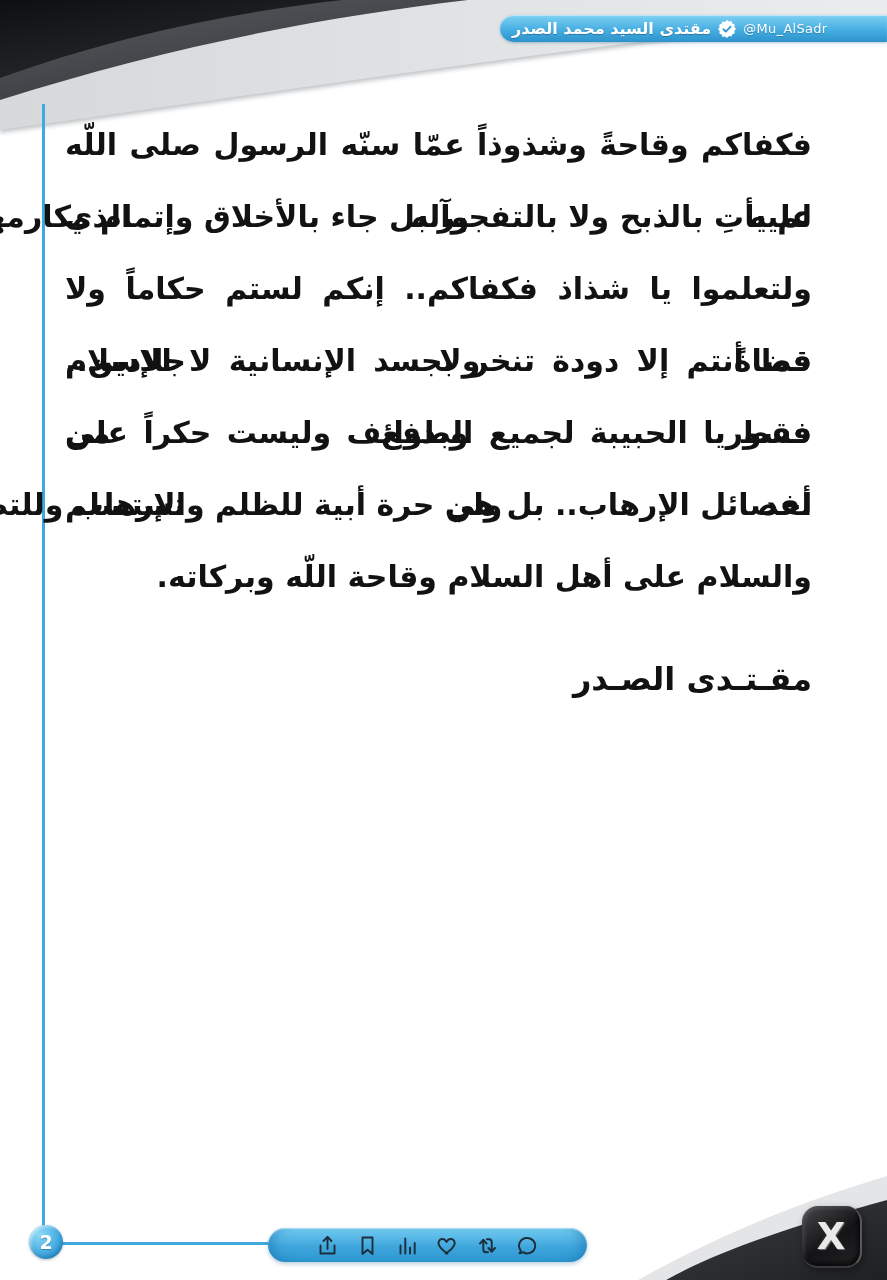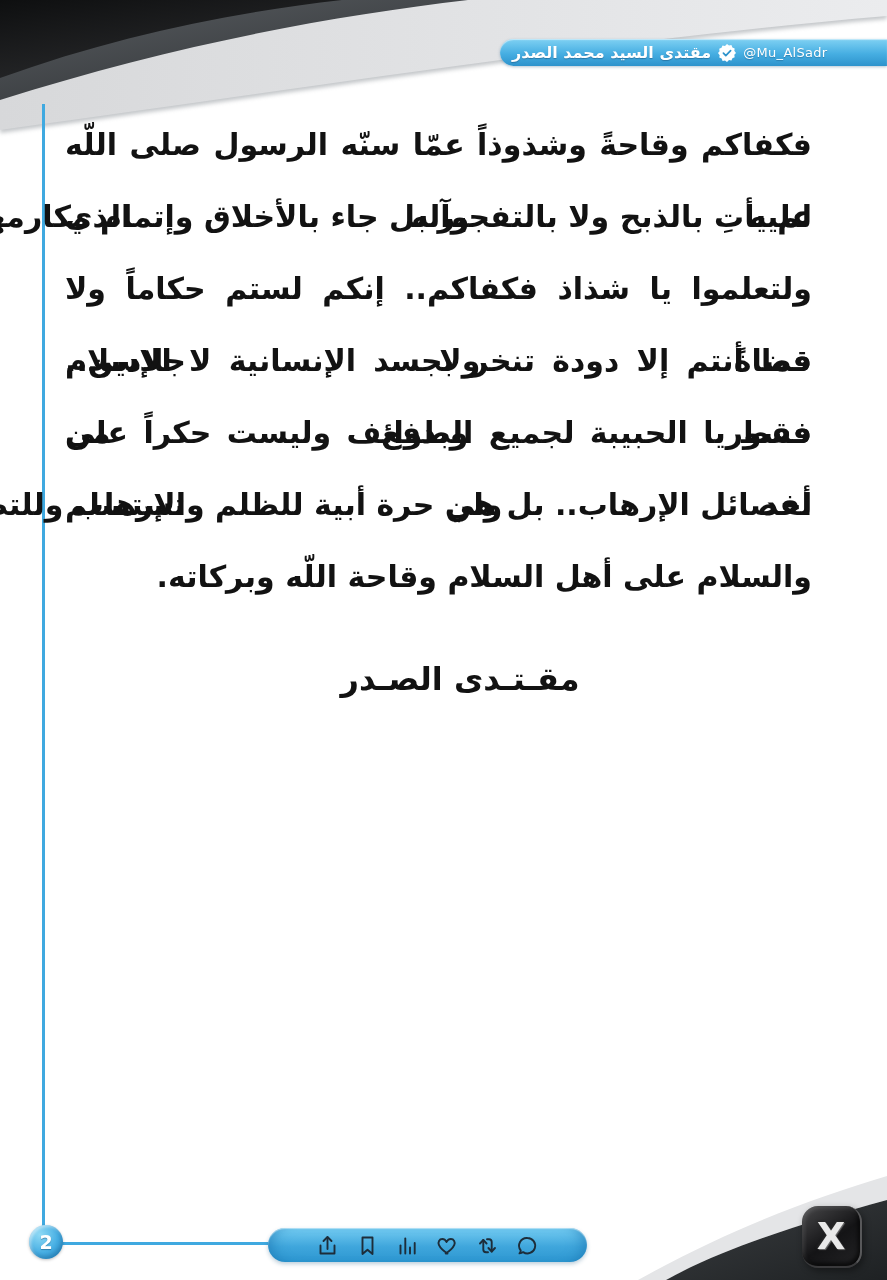--- a/index.html
+++ b/index.html
@@ -5,21 +5,21 @@
   html,body{margin:0;padding:0;background:#ffffff;}
   .page{
     position:relative;width:887px;height:1280px;overflow:hidden;
     background:#ffffff;font-family:"DejaVu Sans",sans-serif;
   }
   
   .hdr-svg{position:absolute;top:0;left:0;width:887px;height:160px;display:block;}
   .band{filter:drop-shadow(0 3px 2px rgba(120,126,132,.45));}
   
   .banner{
-    position:absolute;top:39px;left:500px;right:0;height:27px;
+    position:absolute;top:15px;left:500px;right:0;height:27px;
     border-radius:14px 0 0 14px;
     background:linear-gradient(180deg,#7fd1f3 0%,#46aee2 55%,#2d93cc 100%);
     box-shadow:0 1px 3px rgba(40,90,130,.35), inset 0 1px 1px rgba(255,255,255,.55);
     display:flex;align-items:center;gap:7px;
     padding:0 90px 0 12px;box-sizing:border-box;
   }
   .banner .name{
     color:#fff;font-weight:bold;font-size:16px;white-space:nowrap;
     text-shadow:0 1px 1px rgba(20,70,110,.45);
   }
@@ -32,21 +32,21 @@
   .vline{position:absolute;left:42px;top:104px;width:3px;height:1122px;background:#3fa9e0;}
   .hline{position:absolute;left:58px;top:1242px;width:215px;height:3px;background:#3fa9e0;}
   
   .body-text{
     position:absolute;top:109px;left:65px;right:75px;direction:rtl;
     color:#121212;font-weight:bold;font-size:30px;
   }
   .body-text .line{height:72px;line-height:72px;text-align:right;white-space:nowrap;}
   .body-text .line.full{text-align-last:justify;text-align:justify;white-space:normal;}
   .signature{
-    margin-top:46px;text-align:center;padding-left:43px;
+    margin-top:46px;text-align:right;padding-left:43px;
     font-size:32px;font-weight:bold;color:#121212;line-height:40px;
   }
   
   .page-circle{
     position:absolute;left:29px;top:1225px;width:34px;height:34px;border-radius:50%;
     background:radial-gradient(circle at 32% 28%,#8ed9f5,#46aee3 55%,#2b90c8);
     box-shadow:0 1px 3px rgba(0,0,0,.25), inset -2px -3px 4px rgba(0,60,110,.28), inset 2px 2px 3px rgba(255,255,255,.5);
     display:flex;align-items:center;justify-content:center;
     color:#fff;font-size:19px;font-weight:bold;text-shadow:0 1px 1px rgba(0,50,90,.4);
   }

